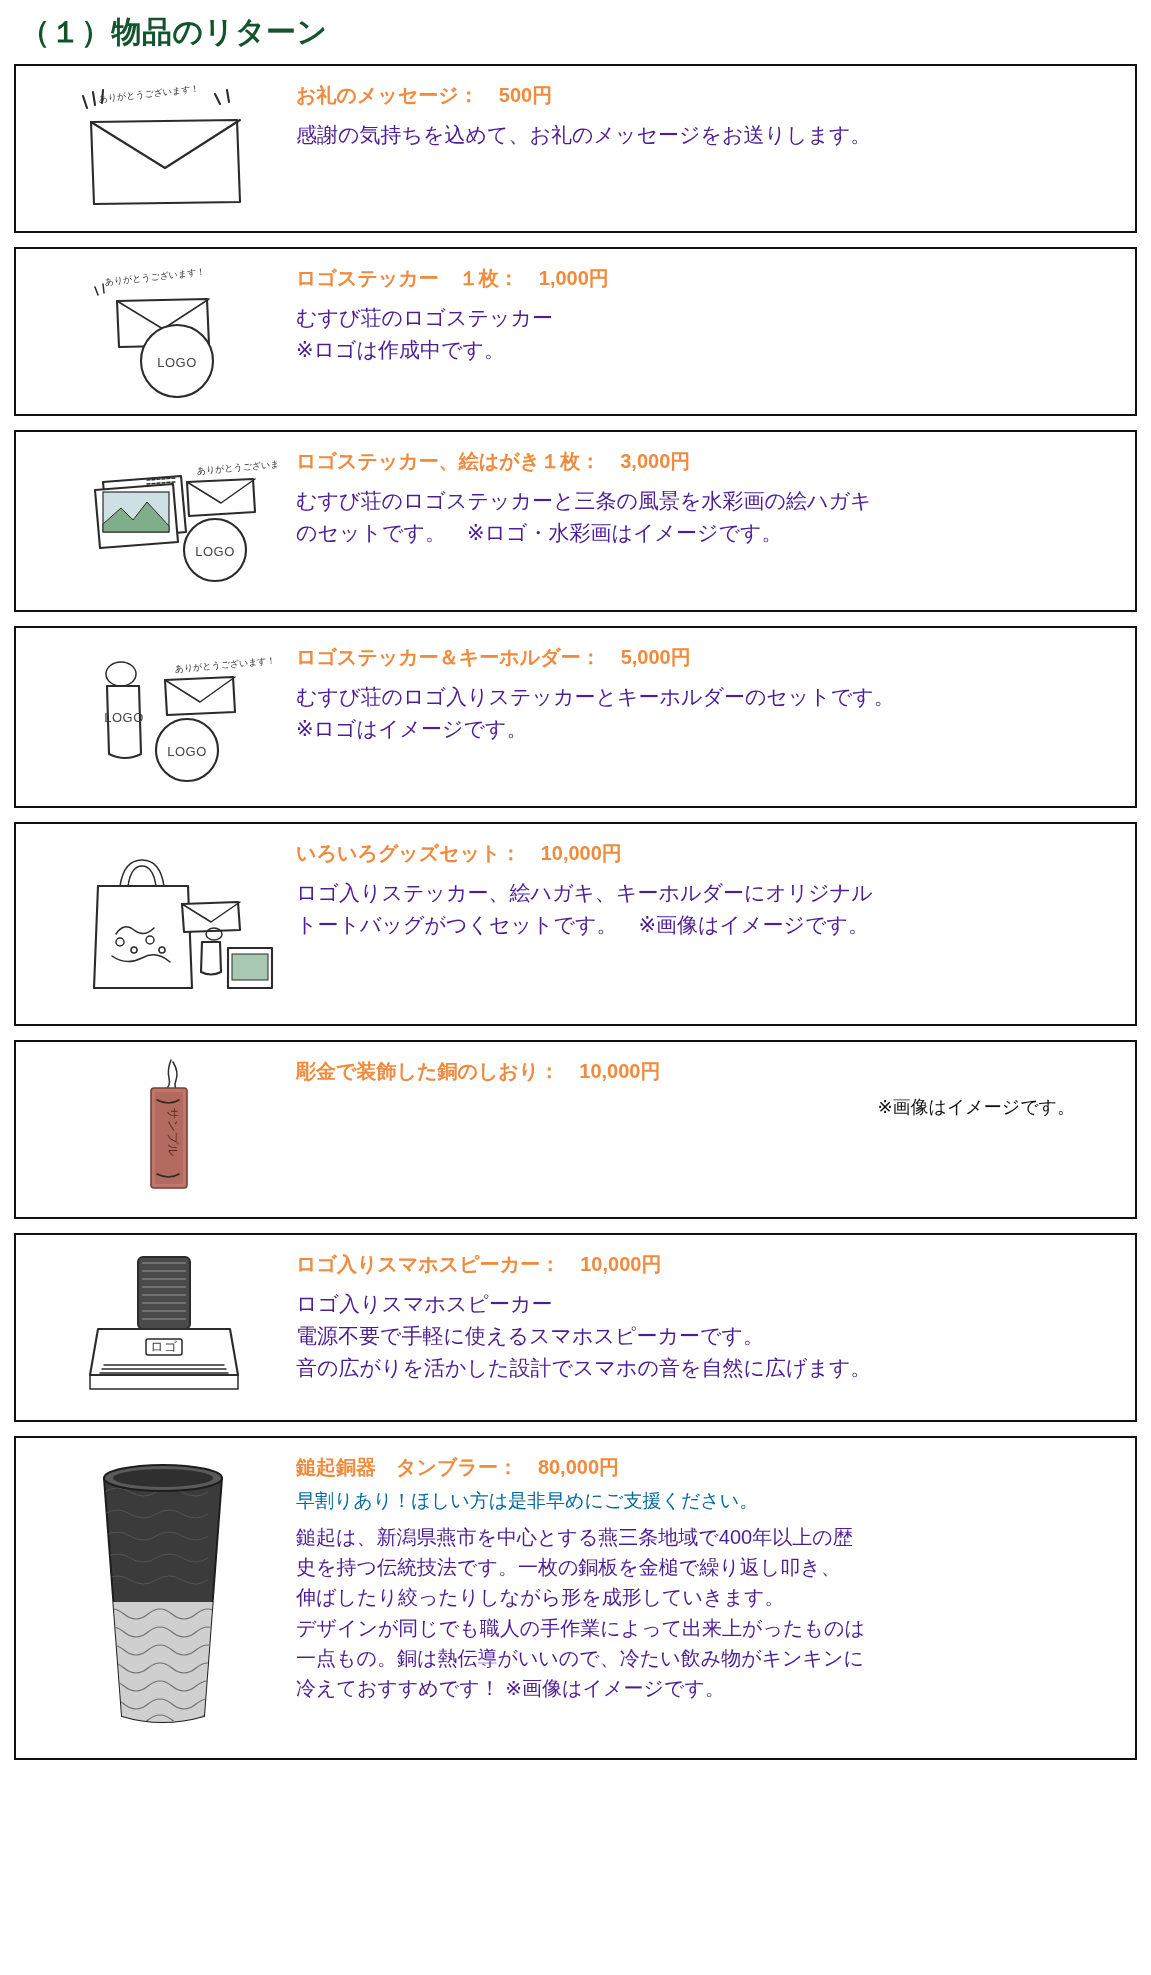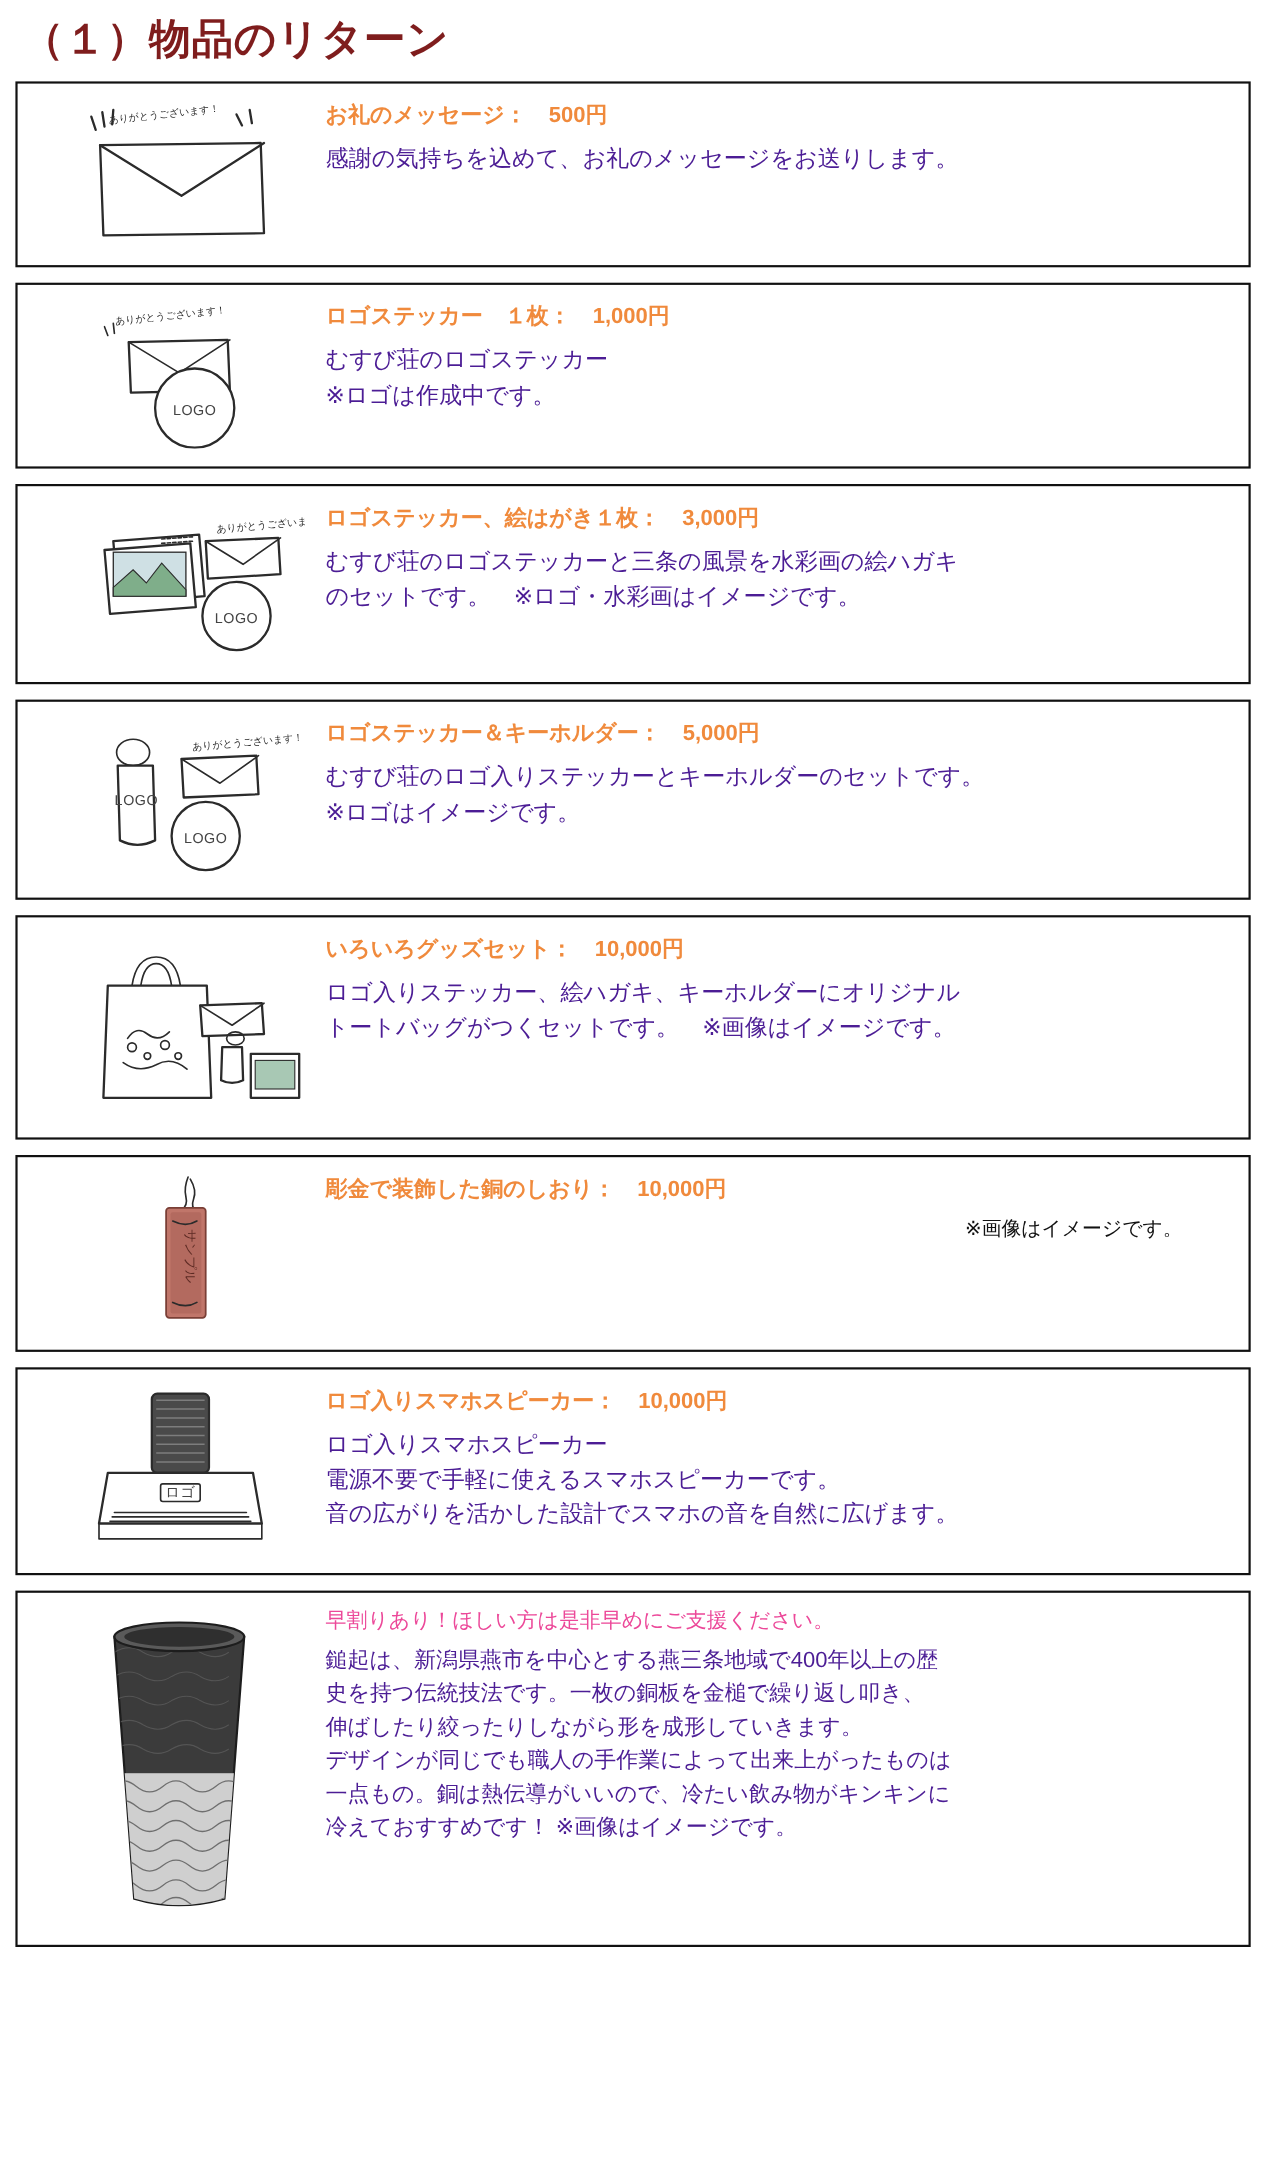--- a/index.html
+++ b/index.html
@@ -11,24 +11,24 @@
   body {
     width: 1151px;
     font-family: "Liberation Sans", "DejaVu Sans", sans-serif;
     color: #111111;
   }
   .page {
     width: 1151px;
     padding: 8px 14px 18px 14px;
   }
   .page-title {
-    font-size: 38px;
+    font-size: 30px;
     font-weight: bold;
     letter-spacing: 0.5px;
-    color: #7f1d1d;
+    color: #14532d;
     margin: 6px 0 14px 6px;
     line-height: 1.2;
   }
   .reward-list {
     display: flex;
     flex-direction: column;
     gap: 14px;
   }
   .reward-card {
     border: 2px solid #111111;
@@ -53,21 +53,21 @@
   }
   .card-title {
     color: #f08a3c;
     font-weight: bold;
     font-size: 20px;
     line-height: 1.35;
     margin-bottom: 10px;
     white-space: pre;
   }
   .card-note {
-    color: #ec4899;
+    color: #0369a1;
     font-size: 19px;
     line-height: 1.5;
     margin: -4px 0 6px 0;
   }
   .card-desc {
     color: #4c1d95;
     font-size: 21px;
     line-height: 1.52;
     white-space: pre-line;
   }
@@ -262,20 +262,21 @@
               <path d="M62 84 q14 -8 26 0 q14 8 26 0 q14 -8 26 0 q14 8 26 0"></path>
               <path d="M62 106 q14 -8 26 0 q14 8 26 0 q14 -8 26 0 q14 8 26 0"></path>
               <path d="M62 128 q14 -8 26 0 q14 8 26 0 q14 -8 26 0 q14 8 26 0"></path>
             </g>
           </g>
           <ellipse cx="121" cy="26" rx="59" ry="13" fill="#5a5a5a" stroke="#1d1d1d" stroke-width="2"></ellipse>
           <ellipse cx="121" cy="26" rx="50" ry="9" fill="#2f2f2f" stroke="none"></ellipse>
         </svg>
       </div>
       <div class="card-body">
+        <div class="card-title">鎚起銅器　タンブラー：　80,000円</div>
         <div class="card-note">早割りあり！ほしい方は是非早めにご支援ください。</div>
         <div class="card-desc small">鎚起は、新潟県燕市を中心とする燕三条地域で400年以上の歴
 史を持つ伝統技法です。一枚の銅板を金槌で繰り返し叩き、
 伸ばしたり絞ったりしながら形を成形していきます。
 デザインが同じでも職人の手作業によって出来上がったものは
 一点もの。銅は熱伝導がいいので、冷たい飲み物がキンキンに
 冷えておすすめです！ ※画像はイメージです。</div>
       </div>
     </div>
 

